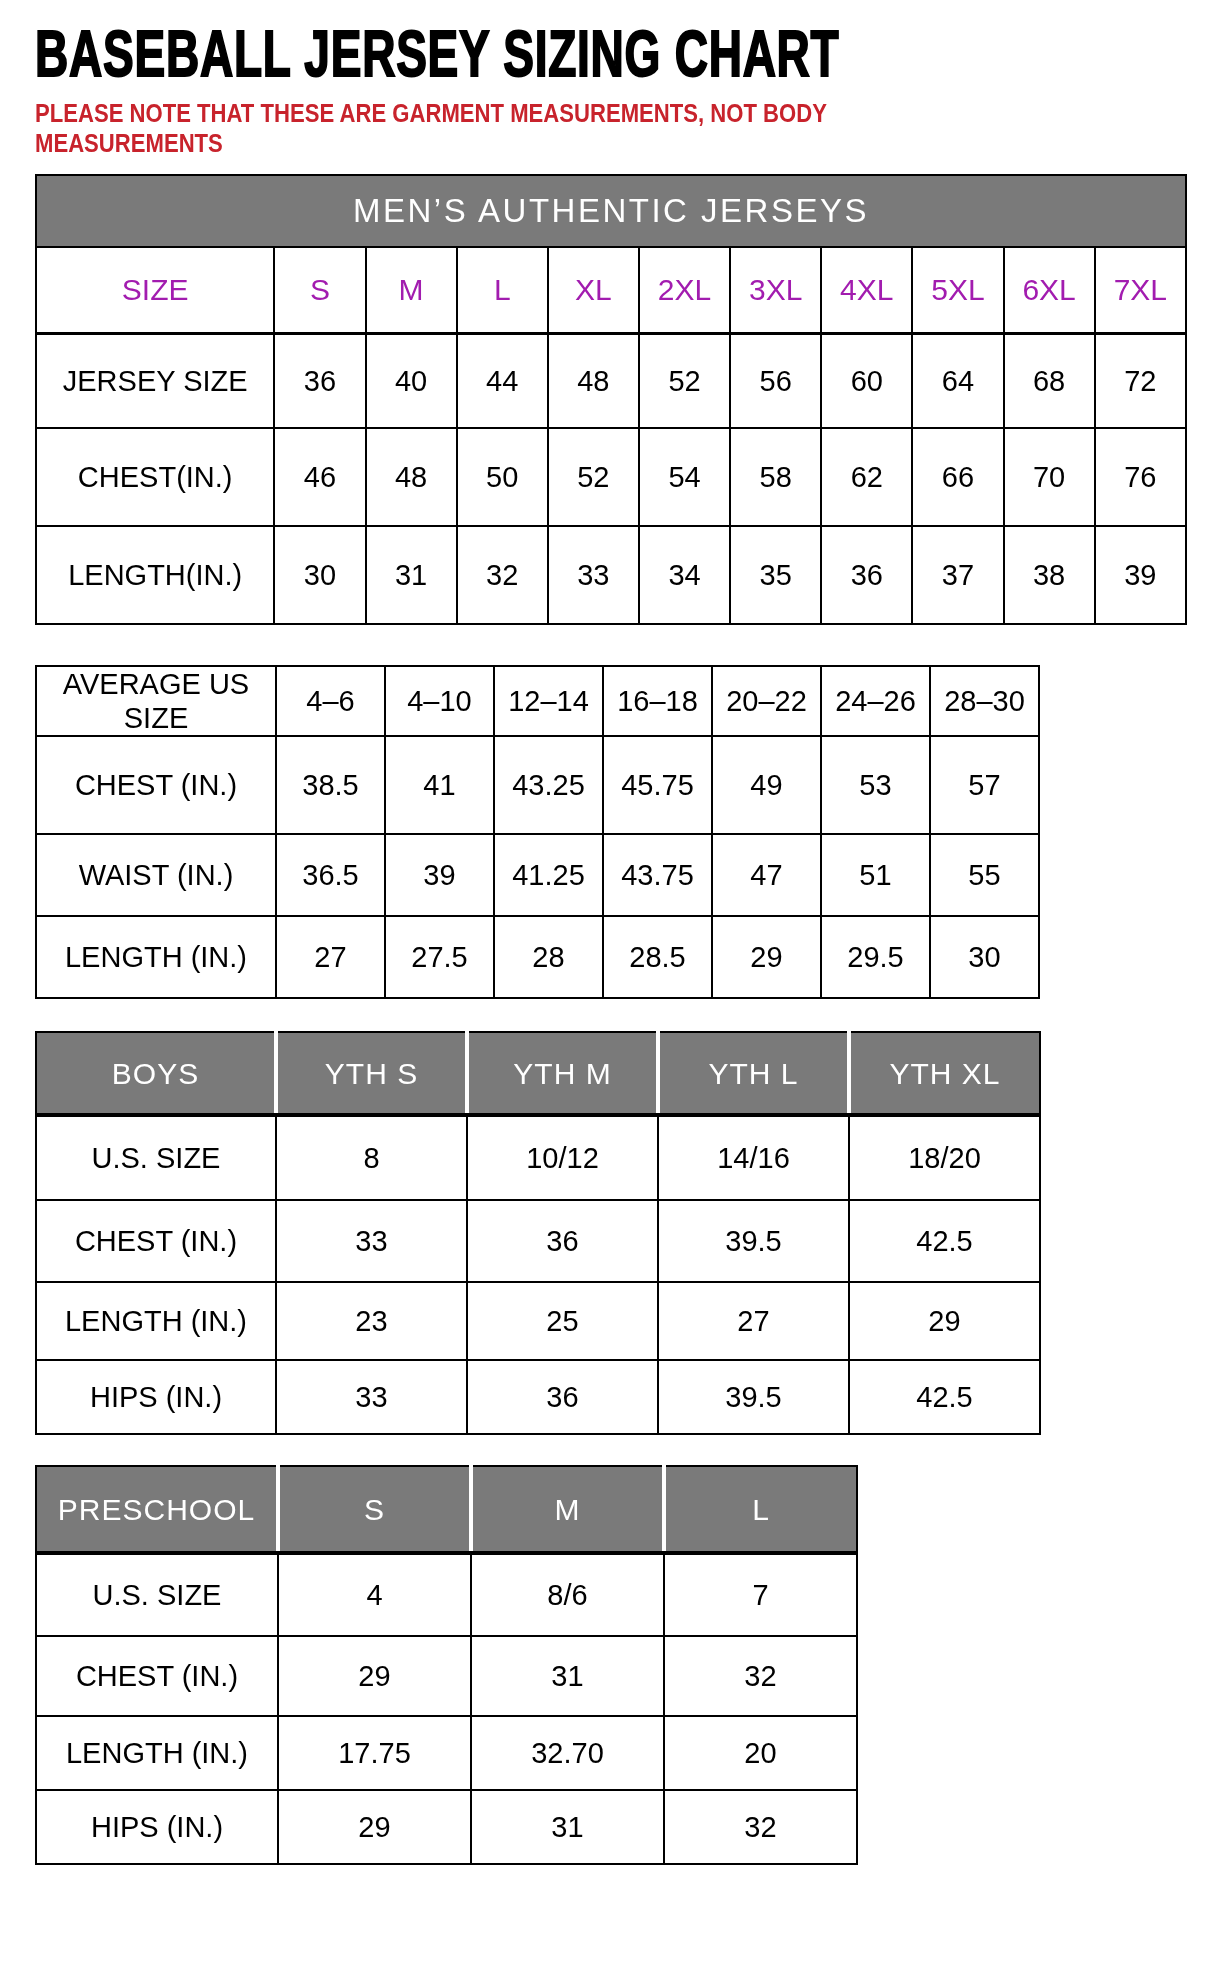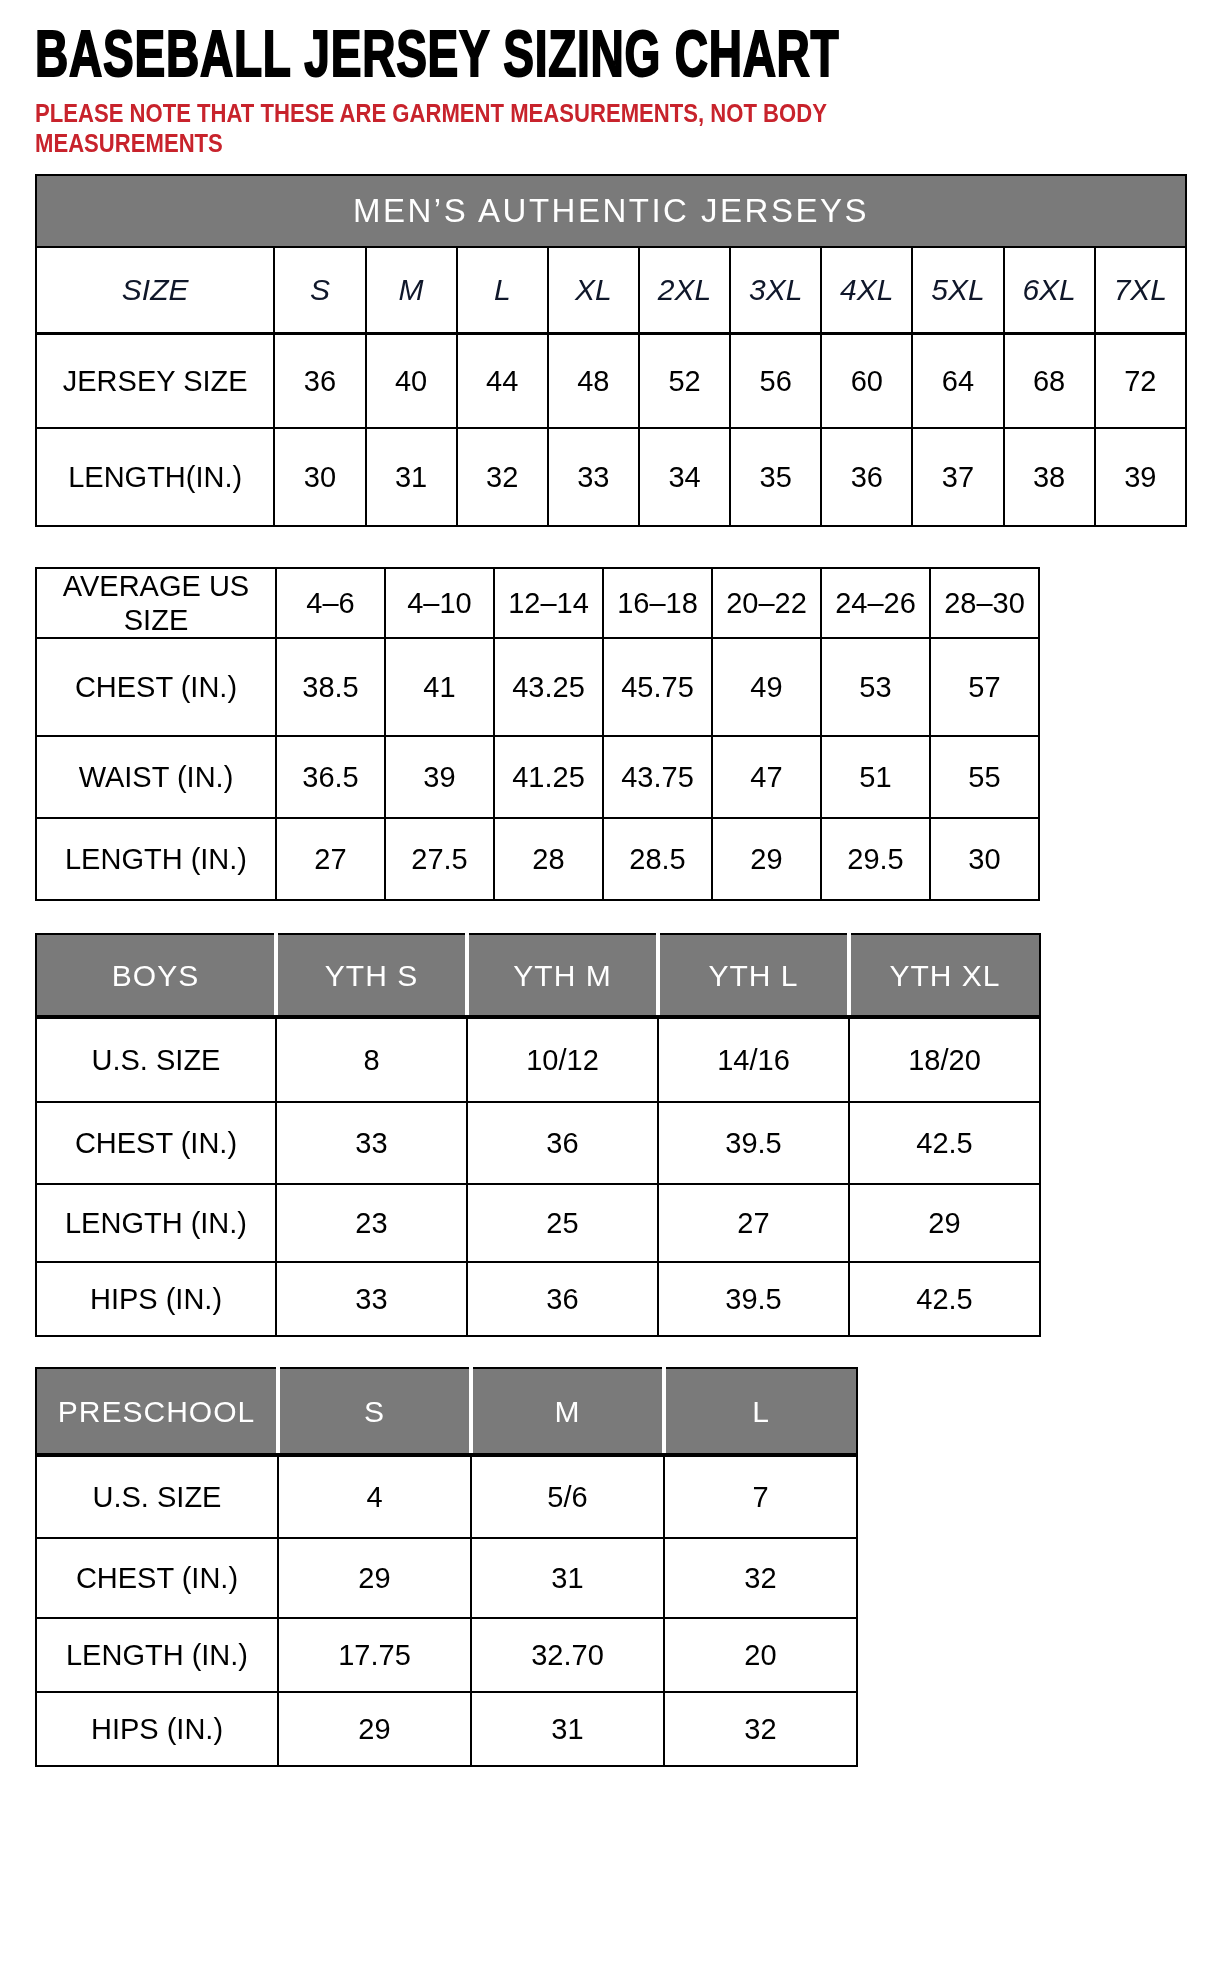--- a/index.html
+++ b/index.html
@@ -24,21 +24,21 @@
   table.tbl td,table.tbl th{
     border:2px solid #000;text-align:center;vertical-align:middle;
     font-weight:400;padding:0 4px;line-height:1.18;overflow:hidden;
   }
   
   td.bar{
     background:var(--gray);color:#fff;font-size:33px;letter-spacing:2.5px;
     border-bottom:3px solid #000;
   }
   
-  tr.plainhead th{background:#fff;color:#0f172a;font-size:30px;border-bottom:3px solid #000;font-style:italic;}
+  tr.plainhead th{background:#fff;color:#a21caf;font-size:30px;border-bottom:3px solid #000;}
   
   tr.grayhead th{
     background:var(--gray);color:#fff;font-size:30px;letter-spacing:1px;
     border-bottom:4px solid #000;border-left:4px solid #fff;border-top:2px solid #000;
   }
   tr.grayhead th:first-child{border-left:2px solid #000;}
   td.rowlabel,td.val{font-size:29px;background:#fff;}
 
   table.mens{width:1152px;margin-top:16px;}
   .mens tr:nth-child(1) td{height:70px;}
@@ -115,20 +115,33 @@
           <td class="val">44</td>
           <td class="val">48</td>
           <td class="val">52</td>
           <td class="val">56</td>
           <td class="val">60</td>
           <td class="val">64</td>
           <td class="val">68</td>
           <td class="val">72</td>
         </tr>
         <tr>
+          <td class="rowlabel">CHEST(IN.)</td>
+          <td class="val">46</td>
+          <td class="val">48</td>
+          <td class="val">50</td>
+          <td class="val">52</td>
+          <td class="val">54</td>
+          <td class="val">58</td>
+          <td class="val">62</td>
+          <td class="val">66</td>
+          <td class="val">70</td>
+          <td class="val">76</td>
+        </tr>
+        <tr>
           <td class="rowlabel">LENGTH(IN.)</td>
           <td class="val">30</td>
           <td class="val">31</td>
           <td class="val">32</td>
           <td class="val">33</td>
           <td class="val">34</td>
           <td class="val">35</td>
           <td class="val">36</td>
           <td class="val">37</td>
           <td class="val">38</td>
@@ -249,21 +262,21 @@
   <tbody>
         <tr class="grayhead">
           <th>PRESCHOOL</th>
           <th>S</th>
           <th>M</th>
           <th>L</th>
         </tr>
         <tr>
           <td class="rowlabel">U.S. SIZE</td>
           <td class="val">4</td>
-          <td class="val">5/6</td>
+          <td class="val">8/6</td>
           <td class="val">7</td>
         </tr>
         <tr>
           <td class="rowlabel">CHEST (IN.)</td>
           <td class="val">29</td>
           <td class="val">31</td>
           <td class="val">32</td>
         </tr>
         <tr>
           <td class="rowlabel">LENGTH (IN.)</td>

